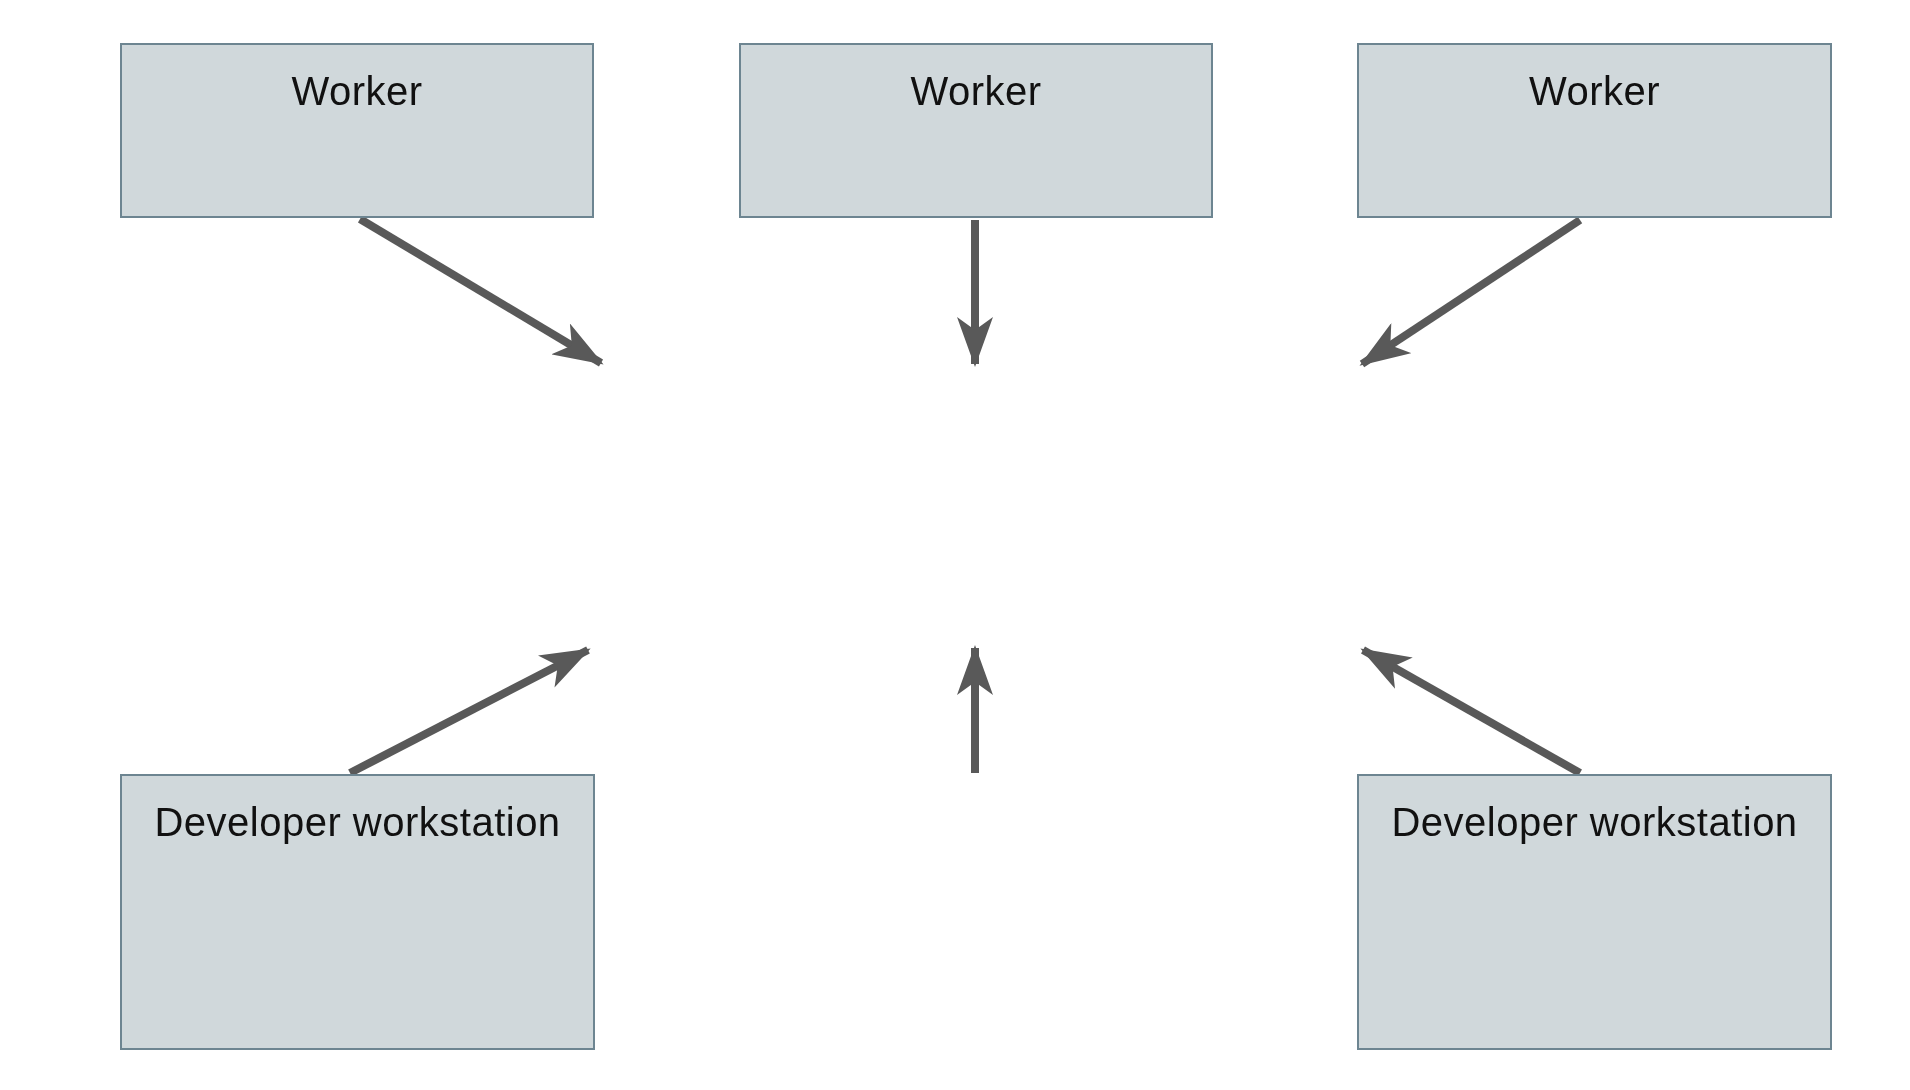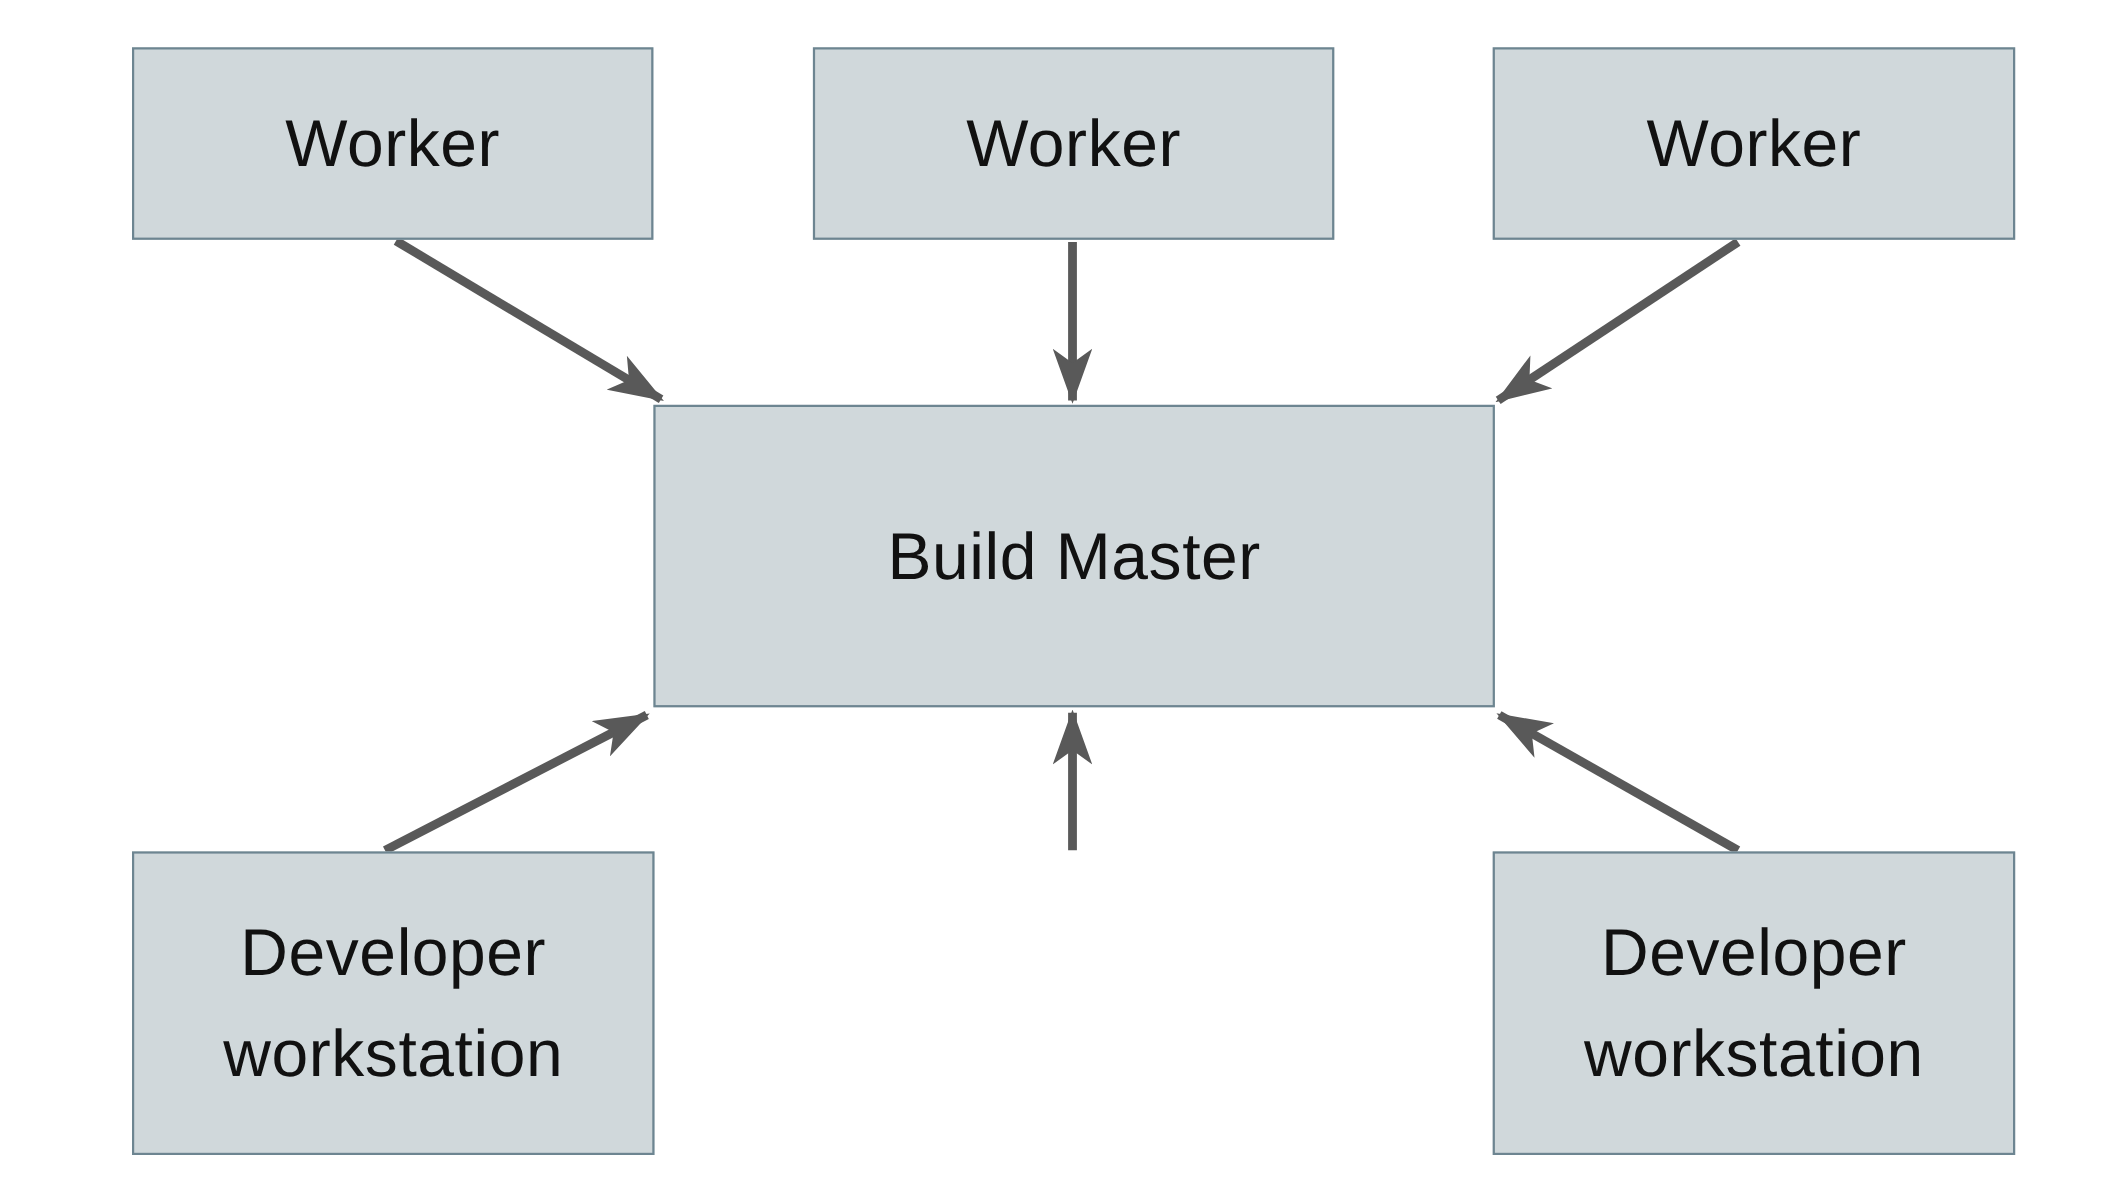--- a/index.html
+++ b/index.html
@@ -18,24 +18,24 @@
     font-family:"Liberation Sans", sans-serif;
   }
   .edges{position:absolute;left:0;top:0;width:1910px;height:1090px;}
   .edges line{stroke:var(--arrow);stroke-width:8;}
   .edges marker path{fill:var(--arrow);}
   .node{
     position:absolute;
     background:var(--box-fill);
     border:2.5px solid var(--box-border);
     box-sizing:border-box;
-    display:flex;align-items:center;justify-content:center;
+    display:flex;align-items:flex-start;justify-content:center;
     text-align:center;
     color:var(--text);
-    font-size:60px;
+    font-size:40px;
     line-height:92px;
     letter-spacing:0.5px;
   }
   #worker-left  {left:120px; top:43px;  width:474px; height:175px;}
   #worker-center{left:739px; top:43px;  width:474px; height:175px;}
   #worker-right {left:1357px;top:43px;  width:475px; height:175px;}
   #build-master {left:594px; top:368px; width:765px; height:275px;}
   #dev-left     {left:120px; top:774px; width:475px; height:276px;}
   #ci-server    {left:739px; top:774px; width:474px; height:276px;}
   #dev-right    {left:1357px;top:774px; width:475px; height:276px;}
@@ -64,23 +64,20 @@
   </div>
 
   <div class="node" id="worker-center">
     <span>Worker</span>
   </div>
 
   <div class="node" id="worker-right">
     <span>Worker</span>
   </div>
 
-  <div class="node" id="build-master">
-    <span>Build Master</span>
-  </div>
 
   <div class="node" id="dev-left">
     <span>Developer workstation</span>
   </div>
 
 
   <div class="node" id="dev-right">
     <span>Developer workstation</span>
   </div>
 

